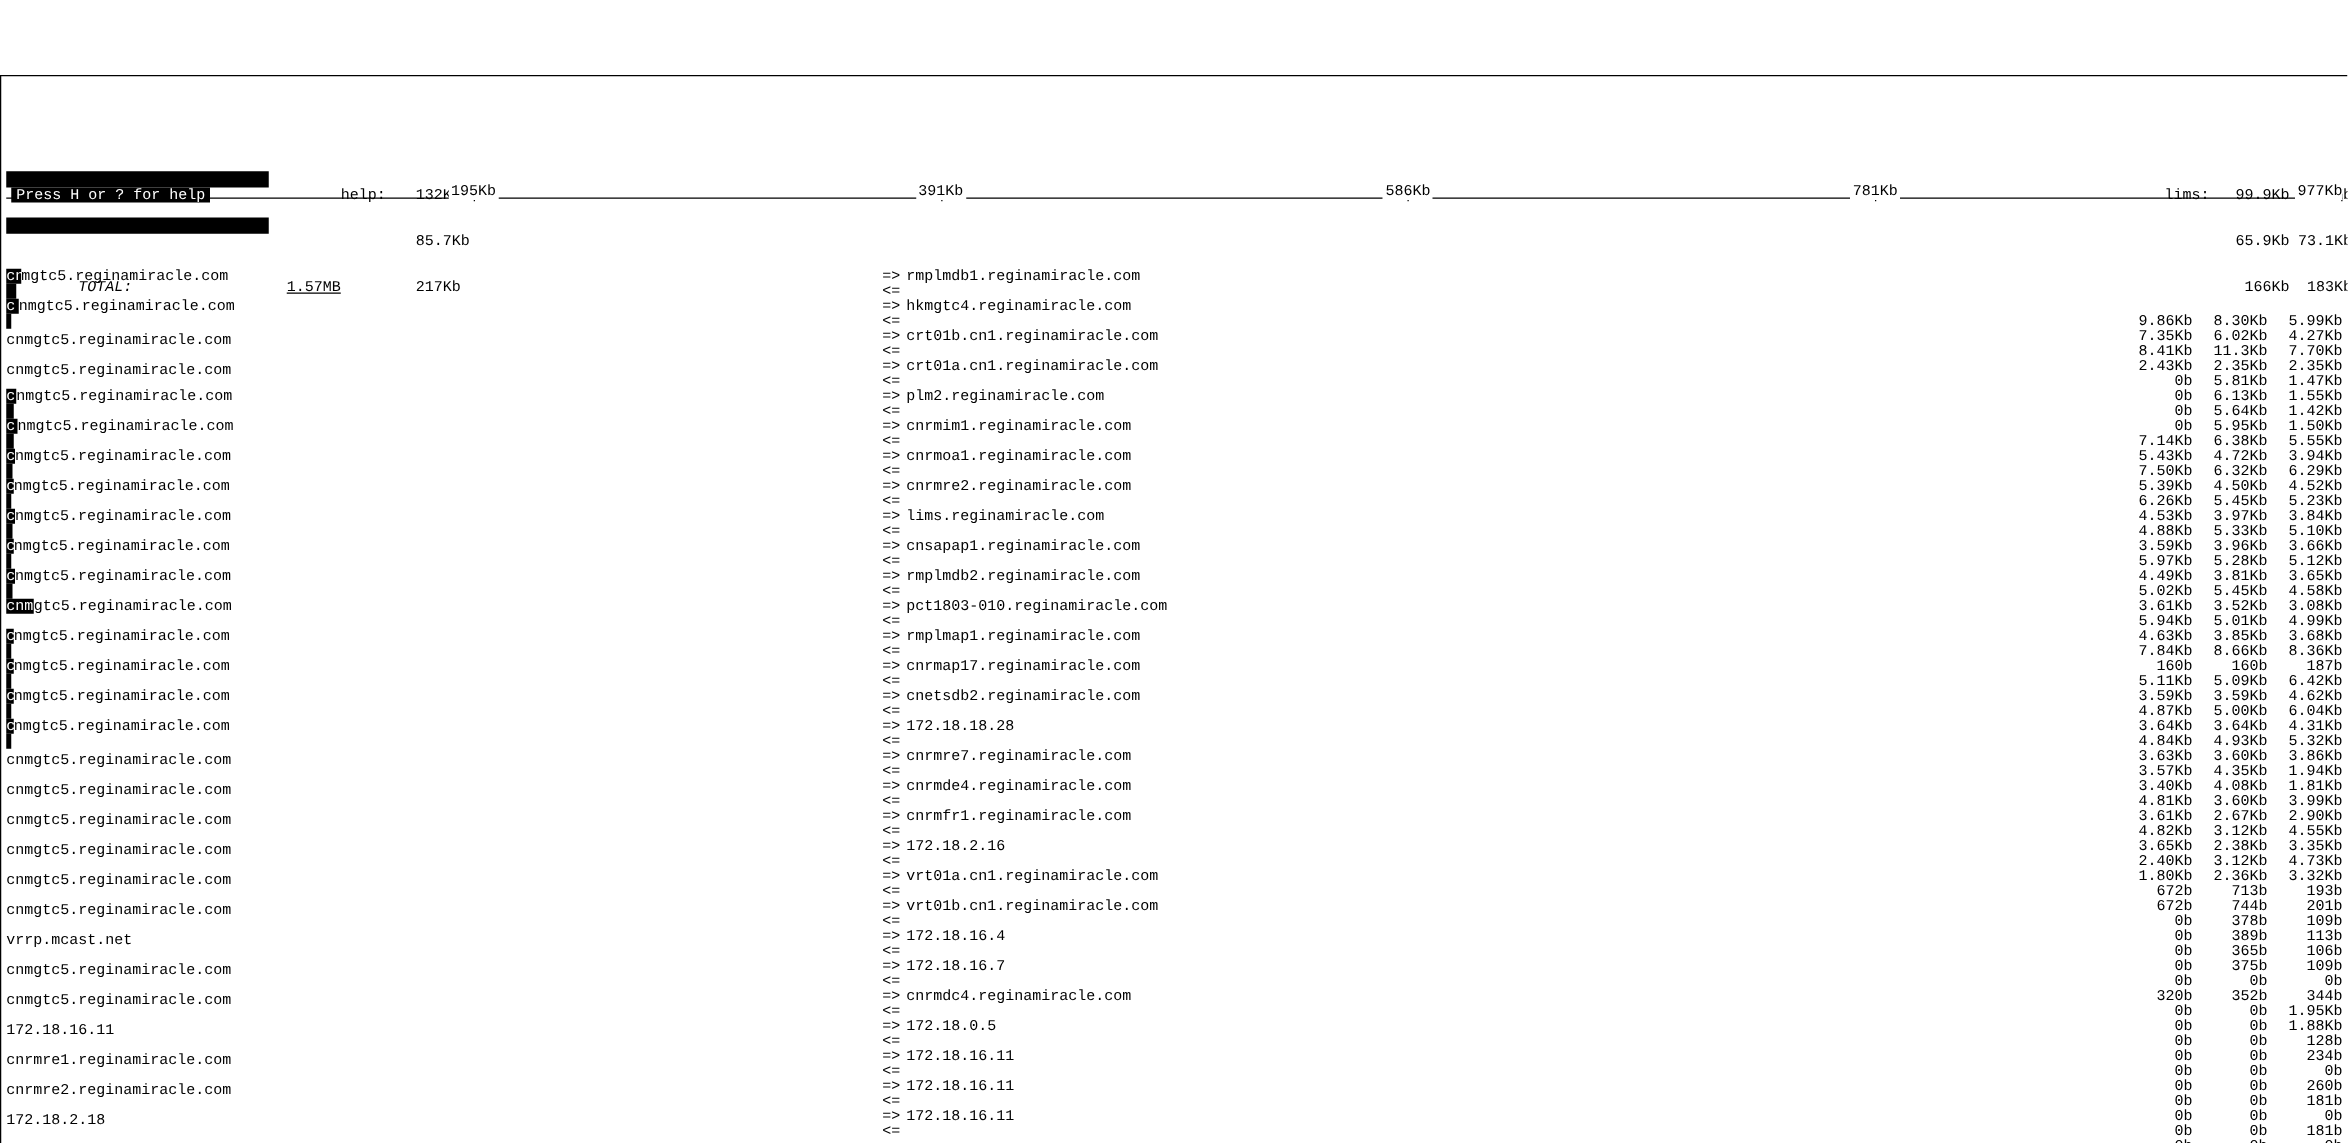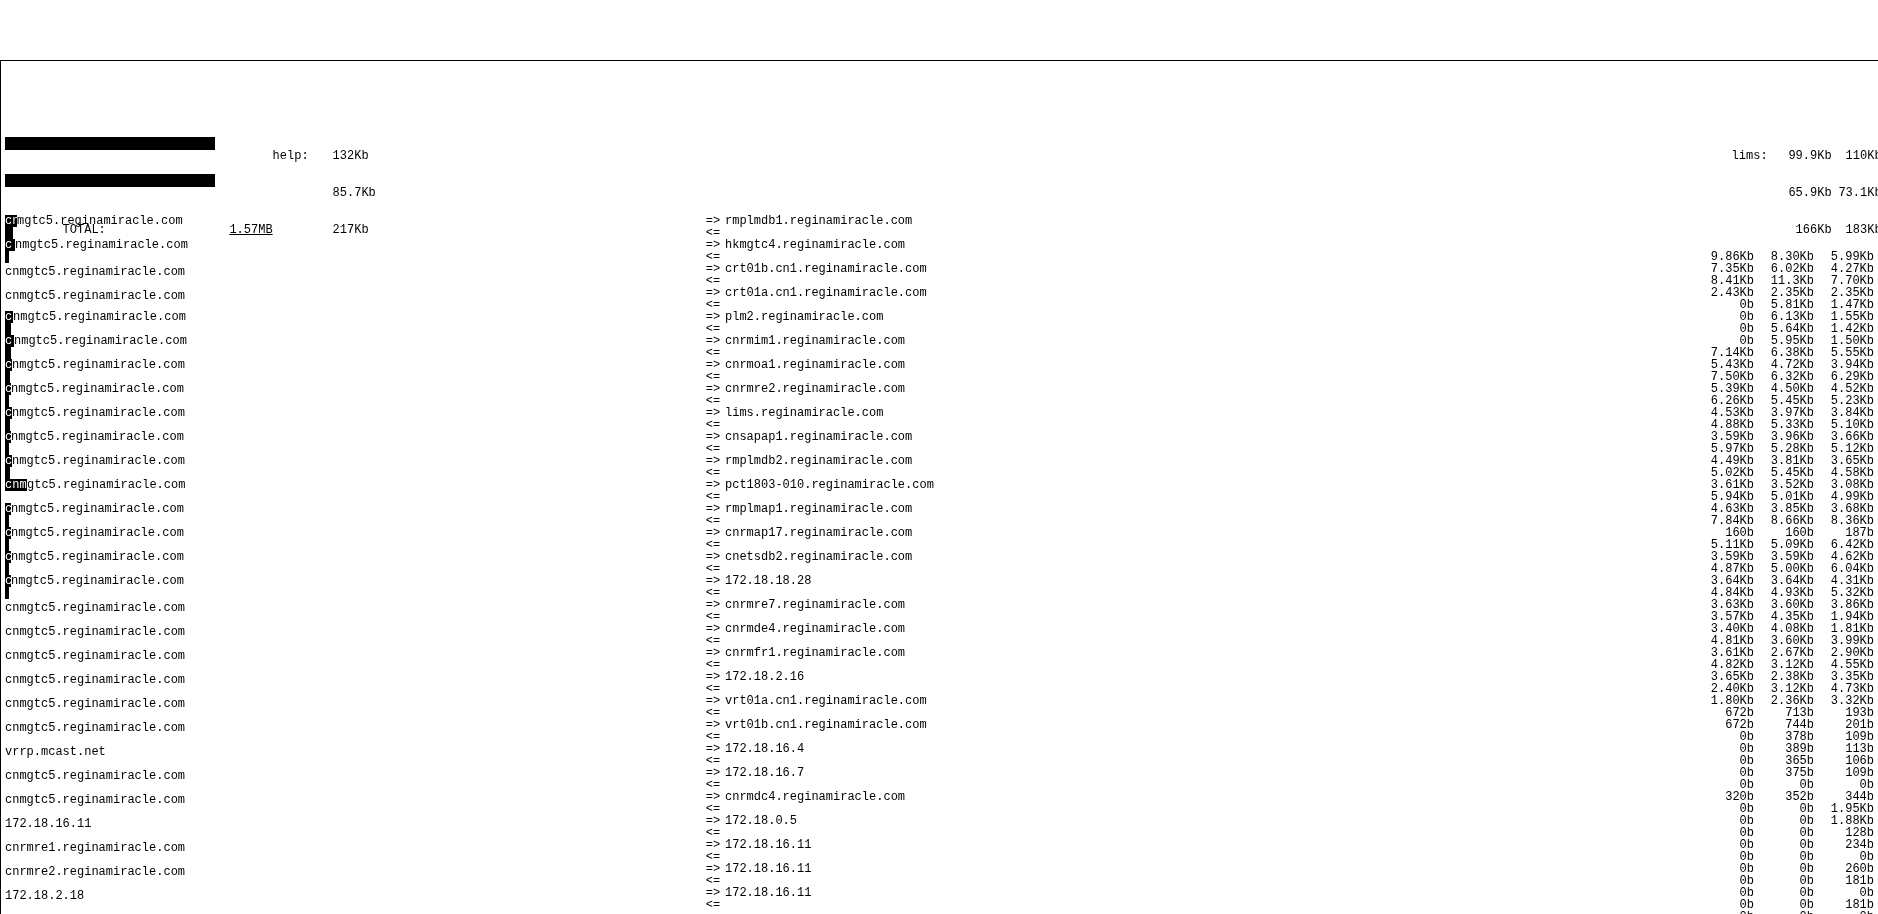--- a/index.html
+++ b/index.html
@@ -22,21 +22,21 @@
   .header-grid {
     position: relative;
     height: 52px;            
   }
   .hdr-left  { position: absolute; left: 0; top: 0; width: 210px; }
   .hdr-peak  { position: absolute; left: 210px; top: 0; width: 120px; }
   .hdr-rates { position: absolute; right: 0;  top: 0; width: 200px; text-align: right; }
 
   .row { height: 13px; line-height: 13px; }
   .inv { background: #000; color: #fff; }
-  .lbl-cell { display:inline-block; width:40px; }
+  .lbl-cell { display:inline-block; width:40px;font-style:italic; }
   .cum-lbl  { display:inline-block; width:110px; }
   .num-r    { display:inline-block; width:60px; text-align:right;text-decoration:underline; }
   .peak-lbl { display:inline-block; width:60px; }
   .peak-val { display:inline-block; width:60px; text-align:left; }
   .rates-lbl{ display:inline-block; width:50px; text-align:left; }
   .rates-val{ display:inline-block; width:50px; text-align:right; }
 
   
   .scale-wrap {
     position: absolute; left:0; right:0; bottom:0; height:14px;
@@ -122,20 +122,25 @@
       </div>
       <div class="row">
         <span class="rates-lbl"></span><span class="rates-val">65.9Kb</span><span class="rates-val">73.1Kb</span>
       </div>
       <div class="row">
         <span class="rates-lbl"></span><span class="rates-val">166Kb</span><span class="rates-val">183Kb</span>
       </div>
     </div>
 
     
+    <div class="scale-wrap">
+      <div class="scale-line"></div>
+      <div class="help">Press H or ? for help</div>
+      <div id="ticks"><div class="tick" style="left: 20%;"><span>195Kb</span></div><div class="tick" style="left: 40%;"><span>391Kb</span></div><div class="tick" style="left: 60%;"><span>586Kb</span></div><div class="tick" style="left: 80%;"><span>781Kb</span></div><div class="tick end"><span>977Kb</span></div></div>
+    </div>
   </div>
 
   
   <div class="conns" id="conns"><div class="pair"><div class="col-src"><span class="bar" style="width: 12px;">cn</span><span class="bar-host">mgtc5.reginamiracle.com</span></div><div class="col-arw">=&gt;</div><div class="col-dst">rmplmdb1.reginamiracle.com</div><div class="col-r r3"><span>9.86Kb</span><span>8.30Kb</span><span>5.99Kb</span></div><div class="col-src line2"><span class="bar" style="width: 8px;"></span></div><div class="col-arw line2">&lt;=</div><div class="col-dst line2"></div><div class="col-r r3 line2"><span>7.35Kb</span><span>6.02Kb</span><span>4.27Kb</span></div></div><div class="pair"><div class="col-src"><span class="bar" style="width: 10px;">c</span><span class="bar-host">nmgtc5.reginamiracle.com</span></div><div class="col-arw">=&gt;</div><div class="col-dst">hkmgtc4.reginamiracle.com</div><div class="col-r r3"><span>8.41Kb</span><span>11.3Kb</span><span>7.70Kb</span></div><div class="col-src line2"><span class="bar" style="width: 4px;"></span></div><div class="col-arw line2">&lt;=</div><div class="col-dst line2"></div><div class="col-r r3 line2"><span>2.43Kb</span><span>2.35Kb</span><span>2.35Kb</span></div></div><div class="pair"><div class="col-src"><span class="bar" style="width: 0px;"></span><span class="bar-host">cnmgtc5.reginamiracle.com</span></div><div class="col-arw">=&gt;</div><div class="col-dst">crt01b.cn1.reginamiracle.com</div><div class="col-r r3"><span>0b</span><span>5.81Kb</span><span>1.47Kb</span></div><div class="col-src line2"><span class="bar" style="width: 0px;"></span></div><div class="col-arw line2">&lt;=</div><div class="col-dst line2"></div><div class="col-r r3 line2"><span>0b</span><span>6.13Kb</span><span>1.55Kb</span></div></div><div class="pair"><div class="col-src"><span class="bar" style="width: 0px;"></span><span class="bar-host">cnmgtc5.reginamiracle.com</span></div><div class="col-arw">=&gt;</div><div class="col-dst">crt01a.cn1.reginamiracle.com</div><div class="col-r r3"><span>0b</span><span>5.64Kb</span><span>1.42Kb</span></div><div class="col-src line2"><span class="bar" style="width: 0px;"></span></div><div class="col-arw line2">&lt;=</div><div class="col-dst line2"></div><div class="col-r r3 line2"><span>0b</span><span>5.95Kb</span><span>1.50Kb</span></div></div><div class="pair"><div class="col-src"><span class="bar" style="width: 8px;">c</span><span class="bar-host">nmgtc5.reginamiracle.com</span></div><div class="col-arw">=&gt;</div><div class="col-dst">plm2.reginamiracle.com</div><div class="col-r r3"><span>7.14Kb</span><span>6.38Kb</span><span>5.55Kb</span></div><div class="col-src line2"><span class="bar" style="width: 6px;"></span></div><div class="col-arw line2">&lt;=</div><div class="col-dst line2"></div><div class="col-r r3 line2"><span>5.43Kb</span><span>4.72Kb</span><span>3.94Kb</span></div></div><div class="pair"><div class="col-src"><span class="bar" style="width: 9px;">c</span><span class="bar-host">nmgtc5.reginamiracle.com</span></div><div class="col-arw">=&gt;</div><div class="col-dst">cnrmim1.reginamiracle.com</div><div class="col-r r3"><span>7.50Kb</span><span>6.32Kb</span><span>6.29Kb</span></div><div class="col-src line2"><span class="bar" style="width: 6px;"></span></div><div class="col-arw line2">&lt;=</div><div class="col-dst line2"></div><div class="col-r r3 line2"><span>5.39Kb</span><span>4.50Kb</span><span>4.52Kb</span></div></div><div class="pair"><div class="col-src"><span class="bar" style="width: 7px;">c</span><span class="bar-host">nmgtc5.reginamiracle.com</span></div><div class="col-arw">=&gt;</div><div class="col-dst">cnrmoa1.reginamiracle.com</div><div class="col-r r3"><span>6.26Kb</span><span>5.45Kb</span><span>5.23Kb</span></div><div class="col-src line2"><span class="bar" style="width: 5px;"></span></div><div class="col-arw line2">&lt;=</div><div class="col-dst line2"></div><div class="col-r r3 line2"><span>4.53Kb</span><span>3.97Kb</span><span>3.84Kb</span></div></div><div class="pair"><div class="col-src"><span class="bar" style="width: 6px;">c</span><span class="bar-host">nmgtc5.reginamiracle.com</span></div><div class="col-arw">=&gt;</div><div class="col-dst">cnrmre2.reginamiracle.com</div><div class="col-r r3"><span>4.88Kb</span><span>5.33Kb</span><span>5.10Kb</span></div><div class="col-src line2"><span class="bar" style="width: 4px;"></span></div><div class="col-arw line2">&lt;=</div><div class="col-dst line2"></div><div class="col-r r3 line2"><span>3.59Kb</span><span>3.96Kb</span><span>3.66Kb</span></div></div><div class="pair"><div class="col-src"><span class="bar" style="width: 7px;">c</span><span class="bar-host">nmgtc5.reginamiracle.com</span></div><div class="col-arw">=&gt;</div><div class="col-dst">lims.reginamiracle.com</div><div class="col-r r3"><span>5.97Kb</span><span>5.28Kb</span><span>5.12Kb</span></div><div class="col-src line2"><span class="bar" style="width: 5px;"></span></div><div class="col-arw line2">&lt;=</div><div class="col-dst line2"></div><div class="col-r r3 line2"><span>4.49Kb</span><span>3.81Kb</span><span>3.65Kb</span></div></div><div class="pair"><div class="col-src"><span class="bar" style="width: 6px;">c</span><span class="bar-host">nmgtc5.reginamiracle.com</span></div><div class="col-arw">=&gt;</div><div class="col-dst">cnsapap1.reginamiracle.com</div><div class="col-r r3"><span>5.02Kb</span><span>5.45Kb</span><span>4.58Kb</span></div><div class="col-src line2"><span class="bar" style="width: 4px;"></span></div><div class="col-arw line2">&lt;=</div><div class="col-dst line2"></div><div class="col-r r3 line2"><span>3.61Kb</span><span>3.52Kb</span><span>3.08Kb</span></div></div><div class="pair"><div class="col-src"><span class="bar" style="width: 7px;">c</span><span class="bar-host">nmgtc5.reginamiracle.com</span></div><div class="col-arw">=&gt;</div><div class="col-dst">rmplmdb2.reginamiracle.com</div><div class="col-r r3"><span>5.94Kb</span><span>5.01Kb</span><span>4.99Kb</span></div><div class="col-src line2"><span class="bar" style="width: 5px;"></span></div><div class="col-arw line2">&lt;=</div><div class="col-dst line2"></div><div class="col-r r3 line2"><span>4.63Kb</span><span>3.85Kb</span><span>3.68Kb</span></div></div><div class="pair"><div class="col-src"><span class="bar" style="width: 22px;">cnm</span><span class="bar-host">gtc5.reginamiracle.com</span></div><div class="col-arw">=&gt;</div><div class="col-dst">pct1803-010.reginamiracle.com</div><div class="col-r r3"><span>7.84Kb</span><span>8.66Kb</span><span>8.36Kb</span></div><div class="col-src line2"><span class="bar" style="width: 0px;"></span></div><div class="col-arw line2">&lt;=</div><div class="col-dst line2"></div><div class="col-r r3 line2"><span>160b</span><span>160b</span><span>187b</span></div></div><div class="pair"><div class="col-src"><span class="bar" style="width: 6px;">c</span><span class="bar-host">nmgtc5.reginamiracle.com</span></div><div class="col-arw">=&gt;</div><div class="col-dst">rmplmap1.reginamiracle.com</div><div class="col-r r3"><span>5.11Kb</span><span>5.09Kb</span><span>6.42Kb</span></div><div class="col-src line2"><span class="bar" style="width: 4px;"></span></div><div class="col-arw line2">&lt;=</div><div class="col-dst line2"></div><div class="col-r r3 line2"><span>3.59Kb</span><span>3.59Kb</span><span>4.62Kb</span></div></div><div class="pair"><div class="col-src"><span class="bar" style="width: 6px;">c</span><span class="bar-host">nmgtc5.reginamiracle.com</span></div><div class="col-arw">=&gt;</div><div class="col-dst">cnrmap17.reginamiracle.com</div><div class="col-r r3"><span>4.87Kb</span><span>5.00Kb</span><span>6.04Kb</span></div><div class="col-src line2"><span class="bar" style="width: 4px;"></span></div><div class="col-arw line2">&lt;=</div><div class="col-dst line2"></div><div class="col-r r3 line2"><span>3.64Kb</span><span>3.64Kb</span><span>4.31Kb</span></div></div><div class="pair"><div class="col-src"><span class="bar" style="width: 6px;">c</span><span class="bar-host">nmgtc5.reginamiracle.com</span></div><div class="col-arw">=&gt;</div><div class="col-dst">cnetsdb2.reginamiracle.com</div><div class="col-r r3"><span>4.84Kb</span><span>4.93Kb</span><span>5.32Kb</span></div><div class="col-src line2"><span class="bar" style="width: 4px;"></span></div><div class="col-arw line2">&lt;=</div><div class="col-dst line2"></div><div class="col-r r3 line2"><span>3.63Kb</span><span>3.60Kb</span><span>3.86Kb</span></div></div><div class="pair"><div class="col-src"><span class="bar" style="width: 6px;">c</span><span class="bar-host">nmgtc5.reginamiracle.com</span></div><div class="col-arw">=&gt;</div><div class="col-dst">172.18.18.28</div><div class="col-r r3"><span>3.57Kb</span><span>4.35Kb</span><span>1.94Kb</span></div><div class="col-src line2"><span class="bar" style="width: 4px;"></span></div><div class="col-arw line2">&lt;=</div><div class="col-dst line2"></div><div class="col-r r3 line2"><span>3.40Kb</span><span>4.08Kb</span><span>1.81Kb</span></div></div><div class="pair"><div class="col-src"><span class="bar" style="width: 0px;"></span><span class="bar-host">cnmgtc5.reginamiracle.com</span></div><div class="col-arw">=&gt;</div><div class="col-dst">cnrmre7.reginamiracle.com</div><div class="col-r r3"><span>4.81Kb</span><span>3.60Kb</span><span>3.99Kb</span></div><div class="col-src line2"><span class="bar" style="width: 0px;"></span></div><div class="col-arw line2">&lt;=</div><div class="col-dst line2"></div><div class="col-r r3 line2"><span>3.61Kb</span><span>2.67Kb</span><span>2.90Kb</span></div></div><div class="pair"><div class="col-src"><span class="bar" style="width: 0px;"></span><span class="bar-host">cnmgtc5.reginamiracle.com</span></div><div class="col-arw">=&gt;</div><div class="col-dst">cnrmde4.reginamiracle.com</div><div class="col-r r3"><span>4.82Kb</span><span>3.12Kb</span><span>4.55Kb</span></div><div class="col-src line2"><span class="bar" style="width: 0px;"></span></div><div class="col-arw line2">&lt;=</div><div class="col-dst line2"></div><div class="col-r r3 line2"><span>3.65Kb</span><span>2.38Kb</span><span>3.35Kb</span></div></div><div class="pair"><div class="col-src"><span class="bar" style="width: 0px;"></span><span class="bar-host">cnmgtc5.reginamiracle.com</span></div><div class="col-arw">=&gt;</div><div class="col-dst">cnrmfr1.reginamiracle.com</div><div class="col-r r3"><span>2.40Kb</span><span>3.12Kb</span><span>4.73Kb</span></div><div class="col-src line2"><span class="bar" style="width: 0px;"></span></div><div class="col-arw line2">&lt;=</div><div class="col-dst line2"></div><div class="col-r r3 line2"><span>1.80Kb</span><span>2.36Kb</span><span>3.32Kb</span></div></div><div class="pair"><div class="col-src"><span class="bar" style="width: 0px;"></span><span class="bar-host">cnmgtc5.reginamiracle.com</span></div><div class="col-arw">=&gt;</div><div class="col-dst">172.18.2.16</div><div class="col-r r3"><span>672b</span><span>713b</span><span>193b</span></div><div class="col-src line2"><span class="bar" style="width: 0px;"></span></div><div class="col-arw line2">&lt;=</div><div class="col-dst line2"></div><div class="col-r r3 line2"><span>672b</span><span>744b</span><span>201b</span></div></div><div class="pair"><div class="col-src"><span class="bar" style="width: 0px;"></span><span class="bar-host">cnmgtc5.reginamiracle.com</span></div><div class="col-arw">=&gt;</div><div class="col-dst">vrt01a.cn1.reginamiracle.com</div><div class="col-r r3"><span>0b</span><span>378b</span><span>109b</span></div><div class="col-src line2"><span class="bar" style="width: 0px;"></span></div><div class="col-arw line2">&lt;=</div><div class="col-dst line2"></div><div class="col-r r3 line2"><span>0b</span><span>389b</span><span>113b</span></div></div><div class="pair"><div class="col-src"><span class="bar" style="width: 0px;"></span><span class="bar-host">cnmgtc5.reginamiracle.com</span></div><div class="col-arw">=&gt;</div><div class="col-dst">vrt01b.cn1.reginamiracle.com</div><div class="col-r r3"><span>0b</span><span>365b</span><span>106b</span></div><div class="col-src line2"><span class="bar" style="width: 0px;"></span></div><div class="col-arw line2">&lt;=</div><div class="col-dst line2"></div><div class="col-r r3 line2"><span>0b</span><span>375b</span><span>109b</span></div></div><div class="pair"><div class="col-src"><span class="bar" style="width: 0px;"></span><span class="bar-host">vrrp.mcast.net</span></div><div class="col-arw">=&gt;</div><div class="col-dst">172.18.16.4</div><div class="col-r r3"><span>0b</span><span>0b</span><span>0b</span></div><div class="col-src line2"><span class="bar" style="width: 0px;"></span></div><div class="col-arw line2">&lt;=</div><div class="col-dst line2"></div><div class="col-r r3 line2"><span>320b</span><span>352b</span><span>344b</span></div></div><div class="pair"><div class="col-src"><span class="bar" style="width: 0px;"></span><span class="bar-host">cnmgtc5.reginamiracle.com</span></div><div class="col-arw">=&gt;</div><div class="col-dst">172.18.16.7</div><div class="col-r r3"><span>0b</span><span>0b</span><span>1.95Kb</span></div><div class="col-src line2"><span class="bar" style="width: 0px;"></span></div><div class="col-arw line2">&lt;=</div><div class="col-dst line2"></div><div class="col-r r3 line2"><span>0b</span><span>0b</span><span>1.88Kb</span></div></div><div class="pair"><div class="col-src"><span class="bar" style="width: 0px;"></span><span class="bar-host">cnmgtc5.reginamiracle.com</span></div><div class="col-arw">=&gt;</div><div class="col-dst">cnrmdc4.reginamiracle.com</div><div class="col-r r3"><span>0b</span><span>0b</span><span>128b</span></div><div class="col-src line2"><span class="bar" style="width: 0px;"></span></div><div class="col-arw line2">&lt;=</div><div class="col-dst line2"></div><div class="col-r r3 line2"><span>0b</span><span>0b</span><span>234b</span></div></div><div class="pair"><div class="col-src"><span class="bar" style="width: 0px;"></span><span class="bar-host">172.18.16.11</span></div><div class="col-arw">=&gt;</div><div class="col-dst">172.18.0.5</div><div class="col-r r3"><span>0b</span><span>0b</span><span>0b</span></div><div class="col-src line2"><span class="bar" style="width: 0px;"></span></div><div class="col-arw line2">&lt;=</div><div class="col-dst line2"></div><div class="col-r r3 line2"><span>0b</span><span>0b</span><span>260b</span></div></div><div class="pair"><div class="col-src"><span class="bar" style="width: 0px;"></span><span class="bar-host">cnrmre1.reginamiracle.com</span></div><div class="col-arw">=&gt;</div><div class="col-dst">172.18.16.11</div><div class="col-r r3"><span>0b</span><span>0b</span><span>181b</span></div><div class="col-src line2"><span class="bar" style="width: 0px;"></span></div><div class="col-arw line2">&lt;=</div><div class="col-dst line2"></div><div class="col-r r3 line2"><span>0b</span><span>0b</span><span>0b</span></div></div><div class="pair"><div class="col-src"><span class="bar" style="width: 0px;"></span><span class="bar-host">cnrmre2.reginamiracle.com</span></div><div class="col-arw">=&gt;</div><div class="col-dst">172.18.16.11</div><div class="col-r r3"><span>0b</span><span>0b</span><span>181b</span></div><div class="col-src line2"><span class="bar" style="width: 0px;"></span></div><div class="col-arw line2">&lt;=</div><div class="col-dst line2"></div><div class="col-r r3 line2"><span>0b</span><span>0b</span><span>0b</span></div></div><div class="pair"><div class="col-src"><span class="bar" style="width: 0px;"></span><span class="bar-host">172.18.2.18</span></div><div class="col-arw">=&gt;</div><div class="col-dst">172.18.16.11</div><div class="col-r r3"><span>0b</span><span>0b</span><span>147b</span></div><div class="col-src line2"><span class="bar" style="width: 0px;"></span></div><div class="col-arw line2">&lt;=</div><div class="col-dst line2"></div><div class="col-r r3 line2"><span>0b</span><span>0b</span><span>0b</span></div></div></div>
 
 </div>
 
 
 
 

